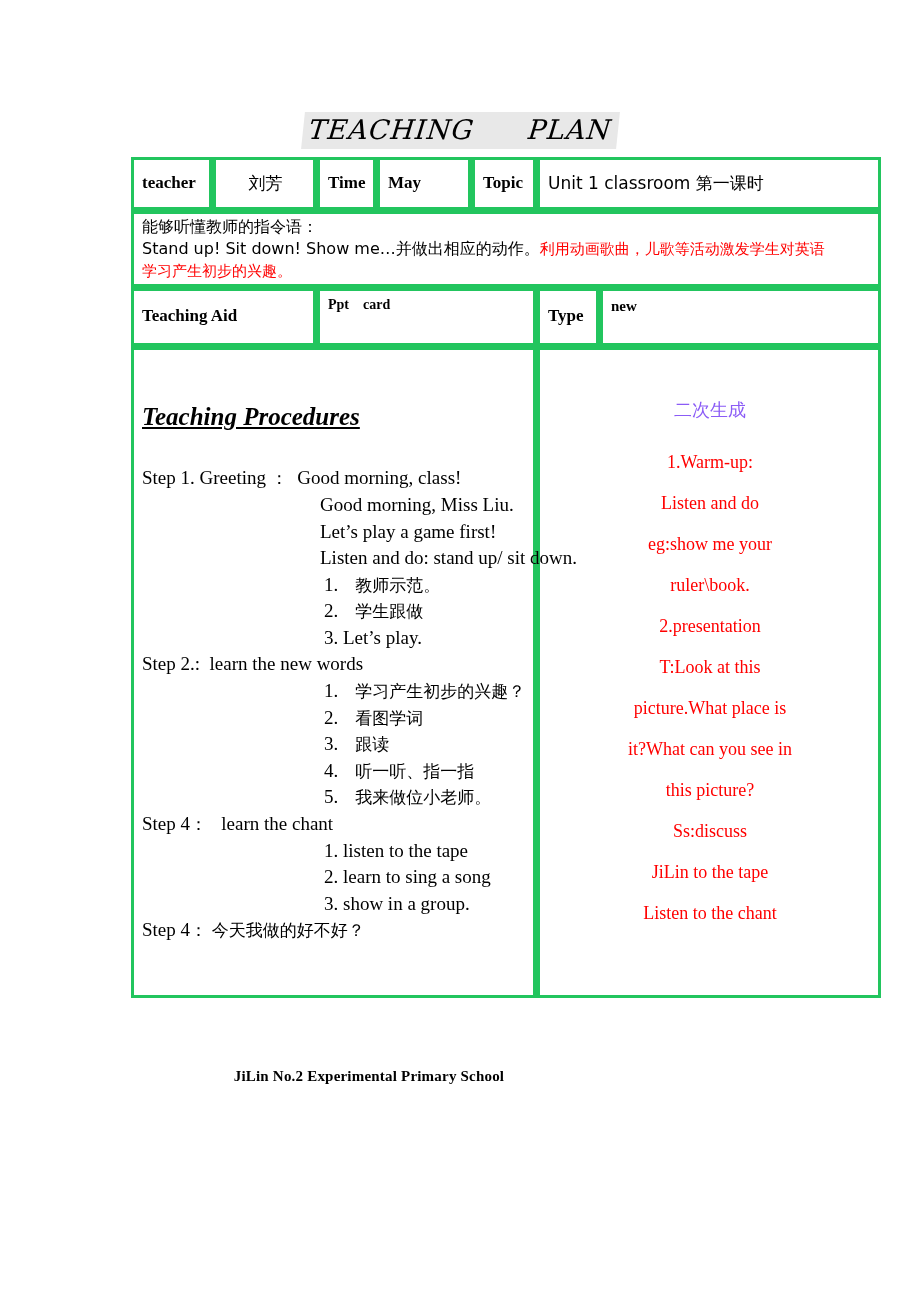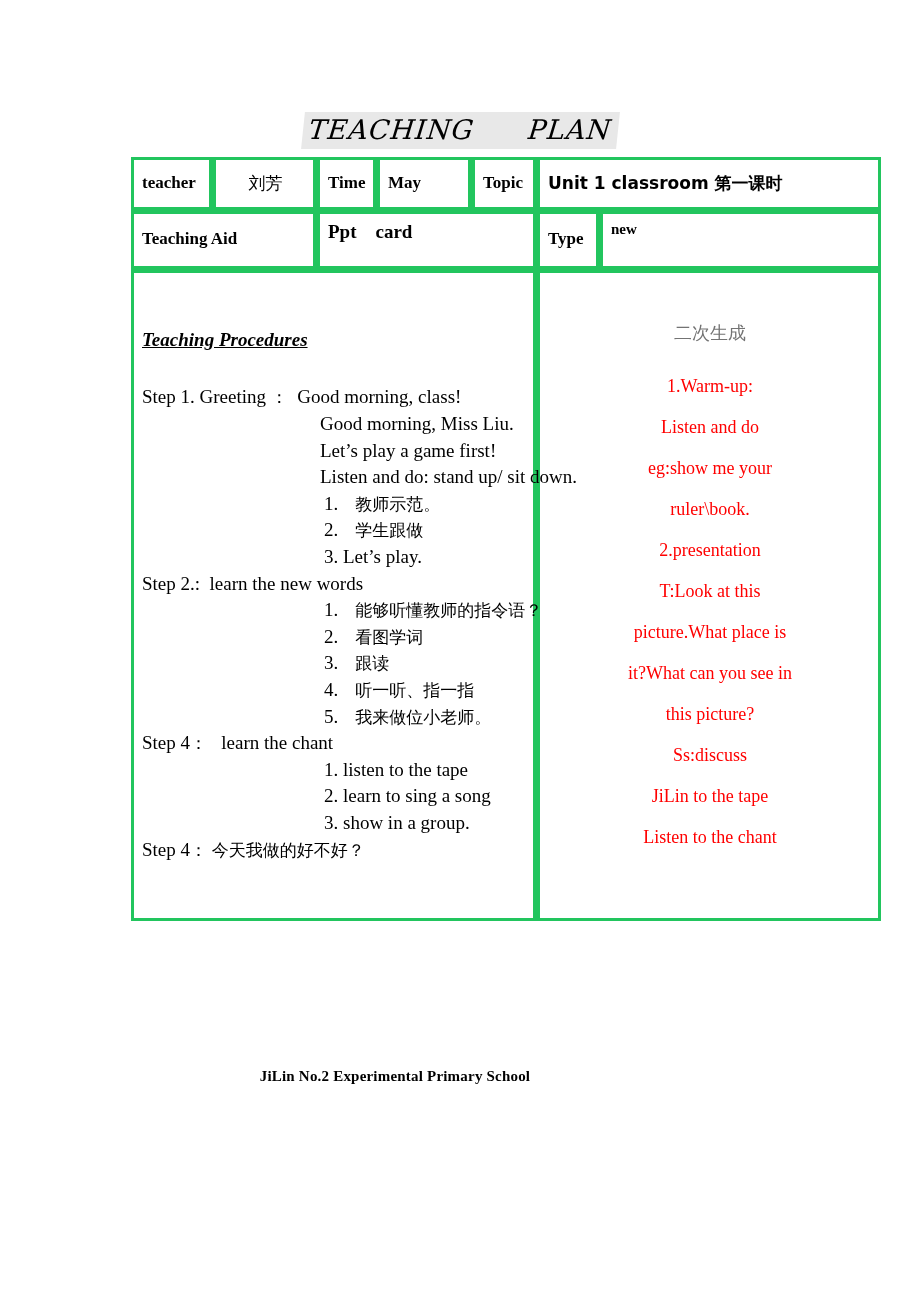--- a/index.html
+++ b/index.html
@@ -59,21 +59,21 @@
   .outer-right { border-right-width: 3px !important; }
   .outer-bot   { border-bottom-width: 3px !important; }
 
   .lbl {
     font-weight: bold;
     font-size: 17px;
     white-space: nowrap;
   }
   .val-bold { font-weight: bold; font-size: 17px; }
   .cn { font-family: "DejaVu Sans", "Liberation Sans", sans-serif; font-size: 16px; }
-  .cn-b { font-family: "DejaVu Sans", "Liberation Sans", sans-serif; font-size: 16px; font-weight: bold; margin-top: 47px;}
+  .cn-b { font-family: "DejaVu Sans", "Liberation Sans", sans-serif; font-size: 16px; font-weight: normal; margin-top: 47px;}
 
   .row-h1 td { height: 42px; }
   .aim-cell { line-height: 1.45; padding-top: 5px; padding-bottom: 5px;}
   .aim-line2 { font-weight: bold; letter-spacing: 0.6px; }
   .instr-cell { padding: 4px 8px 5px 8px; line-height: 1.42; }
   .red-cn { color:#ff0000; font-family:"DejaVu Sans","Liberation Sans",sans-serif; font-size:15px;}
   .mp-cell { height: 44px; }
   .aid-cell { height: 44px; }
 
   
@@ -83,26 +83,26 @@
     height: 640px;
   }
   .proc-right {
     vertical-align: top;
     padding: 10px 8px 8px 8px;
   }
   .proc-head {
     font-weight: bold;
     font-style: italic;
     text-decoration: underline;
-    font-size: 19px;
+    font-size: 25px;
     margin-bottom: 32px;
     display: inline-block;
   }
   .proc-head-right {
-    color: #737373;
+    color: #8b5cf6;
     font-family: "DejaVu Sans", "Liberation Sans", sans-serif;
     font-size: 18px;
     text-align: center;
     display: block;
     margin-bottom: 31px;
   }
   .mixline {
     font-size: 19px;
     line-height: 1.40;
     white-space: pre;
@@ -127,21 +127,20 @@
   
   .footer {
     position: absolute;
     top: 1068px;
     left: 0;
     width: 738px;
     text-align: center;
     font-weight: bold;
     font-size: 15px;
     letter-spacing: 0.2px;
-    padding-left: 26px;
   }
 </style>
 </head>
 <body>
 
 <div class="doc-title-wrap">
   <span class="doc-title"><span>TEACHING</span><span class="gap"></span><span>PLAN</span></span>
 </div>
 
 <table class="plan-table">
@@ -159,42 +158,49 @@
       <tr class="row-h1">
     <td class="lbl outer-top outer-left">teacher</td>
     <td class="cn outer-top" style="text-align:center">刘芳</td>
     <td class="lbl outer-top">Time</td>
     <td class="val-bold outer-top">May</td>
     <td class="lbl outer-top">Topic</td>
     <td class="cn-b outer-top outer-right" colspan="2">Unit 1 classroom 第一课时</td>
   </tr>
 
 
+  <tr>
+    <td class="instr-cell outer-left outer-right" colspan="7">
+      <div class="cn">能够听懂教师的指令语：</div>
+      <div><span class="cn-b">Stand up! Sit down! Show me…并做出相应的动作。</span><span class="red-cn">利用动画歌曲，儿歌等活动激发学生对英语</span></div>
+      <div class="red-cn">学习产生初步的兴趣。</div>
+    </td>
+  </tr>
 
 
   <tr>
     <td class="lbl aid-cell outer-left" colspan="2">Teaching Aid</td>
-    <td class="aid-cell" colspan="3" style="vertical-align:top;padding-top:5px;font-weight:bold;font-size:19px">Ppt card</td>
+    <td class="aid-cell" colspan="3" style="vertical-align:top;padding-top:5px;font-weight:bold;font-size:14px">Ppt card</td>
     <td class="lbl aid-cell">Type</td>
     <td class="aid-cell outer-right" style="vertical-align:top;padding-top:5px;font-weight:bold;font-size:15px">new</td>
   </tr>
 
   <tr>
     <td class="proc-left outer-left outer-bot" colspan="5">
       <div class="proc-head">Teaching Procedures</div>
       <div id="proc-left-lines">
             <div class="mixline ind-0"><span>Step 1. Greeting </span><span class="han">：</span><span>  Good morning, class!</span></div>
             <div class="mixline ind-1"><span>Good morning, Miss Liu.</span></div>
             <div class="mixline ind-1"><span>Let’s play a game first!</span></div>
             <div class="mixline ind-1"><span>Listen and do: stand up/ sit down.</span></div>
             <div class="mixline ind-2"><span>1.</span><span class="han">　教师示范。</span></div>
             <div class="mixline ind-2"><span>2.</span><span class="han">　学生跟做</span></div>
             <div class="mixline ind-2"><span>3. Let’s play.</span></div>
             <div class="mixline ind-0"><span>Step 2.:  learn the new words</span></div>
-            <div class="mixline ind-2"><span>1.</span><span class="han">　能够听懂教师的指令语？</span></div>
+            <div class="mixline ind-2"><span>1.</span><span class="han">　学习产生初步的兴趣？</span></div>
             <div class="mixline ind-2"><span>2.</span><span class="han">　看图学词</span></div>
             <div class="mixline ind-2"><span>3.</span><span class="han">　跟读</span></div>
             <div class="mixline ind-2"><span>4.</span><span class="han">　听一听、指一指</span></div>
             <div class="mixline ind-2"><span>5.</span><span class="han">　我来做位小老师。</span></div>
             <div class="mixline ind-0"><span>Step 4</span><span class="han">：</span><span>   learn the chant</span></div>
             <div class="mixline ind-2"><span>1. listen to the tape</span></div>
             <div class="mixline ind-2"><span>2. learn to sing a song</span></div>
             <div class="mixline ind-2"><span>3. show in a group.</span></div>
             <div class="mixline ind-0"><span>Step 4</span><span class="han">：</span><span> </span><span class="han">今天我做的好不好？</span></div>
           </div>

